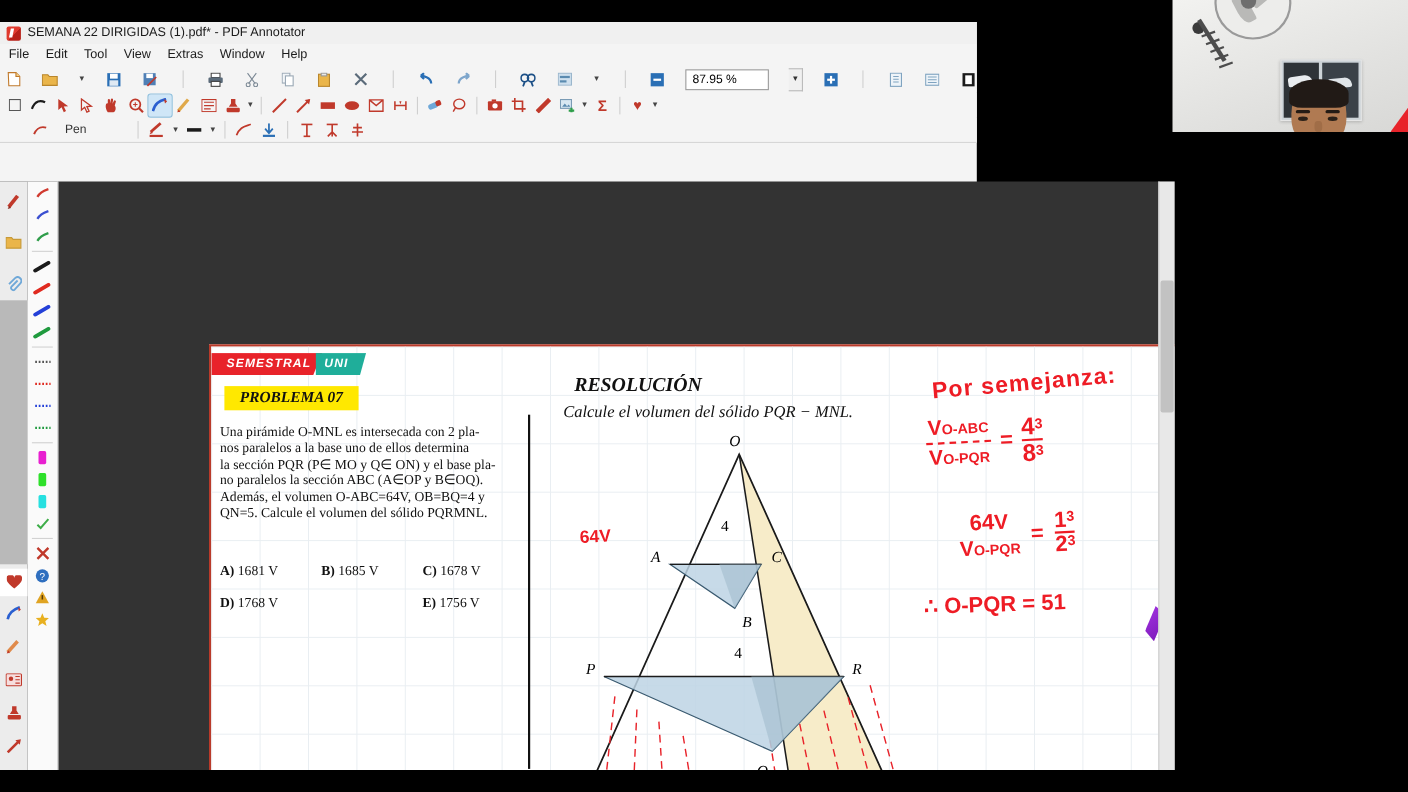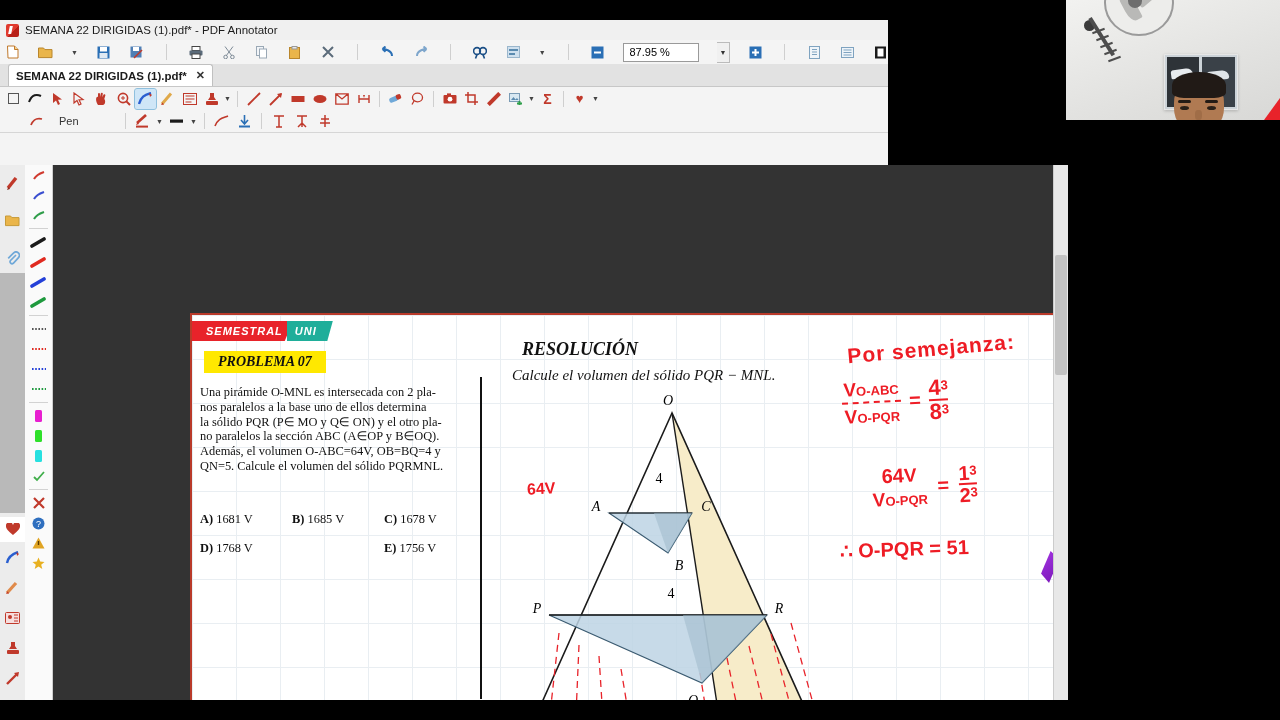--- a/index.html
+++ b/index.html
@@ -145,20 +145,29 @@
 
 <div class="blackTop"></div>
 
 <div class="app">
 
   <div class="titlebar">
     <div class="appicon"></div>
     <div class="ttl">SEMANA 22 DIRIGIDAS (1).pdf* - PDF Annotator</div>
   </div>
 
+  <div class="menubar">
+    <span>File</span>
+    <span>Edit</span>
+    <span>Tool</span>
+    <span>View</span>
+    <span>Extras</span>
+    <span>Window</span>
+    <span>Help</span>
+  </div>
 
   <div class="maintool">
     <div class="tb">
       <svg width="13" height="14" viewBox="0 0 13 14">
           <path d="M1.5 1h7l3.5 3.5V13h-10z" fill="#fff" stroke="#c0792b"></path>
           <path d="M8.5 1v3.5H12" fill="#f5d48a" stroke="#c0792b"></path>
         </svg>
     </div>
     <div class="tb">
       <svg width="15" height="13" viewBox="0 0 15 13">
@@ -269,26 +278,20 @@
         </svg>
     </div>
     <div class="tb">
       <svg width="13" height="13" viewBox="0 0 13 13">
           <rect x="1" y="0.5" width="11" height="12" fill="#1b1b1b"></rect>
           <rect x="3.5" y="2.5" width="6" height="8" fill="#fff"></rect>
         </svg>
     </div>
   </div>
 
-  <div class="tabstrip">
-    <div class="doctab">
-      <span class="nm">SEMANA 22 DIRIGIDAS (1).pdf*</span>
-      <span class="x">✕</span>
-    </div>
-  </div>
 
   <div class="anntool">
     <div class="at">
       <svg width="11" height="11" viewBox="0 0 11 11">
           <rect x="0.5" y="0.5" width="10" height="10" fill="none" stroke="#555"></rect>
         </svg>
     </div>
     <div class="at">
       <svg width="15" height="12" viewBox="0 0 15 12">
           <path d="M1 9 C4 1 9 1 13 3" stroke="#1b1b1b" stroke-width="2" fill="none"></path>
@@ -639,21 +642,21 @@
       <div class="sembar">
         <div class="a">SEMESTRAL</div>
         <div class="b">UNI</div>
       </div>
 
       <div class="problabel">PROBLEMA 07</div>
 
       <div class="probtext">
         <div>Una pirámide O-MNL es intersecada con 2 pla-</div>
         <div>nos paralelos a la base uno de ellos determina</div>
-        <div>la sólido PQR (P∈ MO y Q∈ ON) y el otro pla-</div>
+        <div>la sección PQR (P∈ MO y Q∈ ON) y el base pla-</div>
         <div>no paralelos la sección ABC (A∈OP y B∈OQ).</div>
         <div>Además, el volumen O-ABC=64V, OB=BQ=4 y</div>
         <div>QN=5. Calcule el volumen del sólido PQRMNL.</div>
       </div>
 
       <div class="alts">
         <div class="row">
           <span class="c"><b>A)</b> <span>1681 V</span></span>
           <span class="c"><b>B)</b> <span>1685 V</span></span>
           <span class="c"><b>C)</b> <span>1678 V</span></span>

